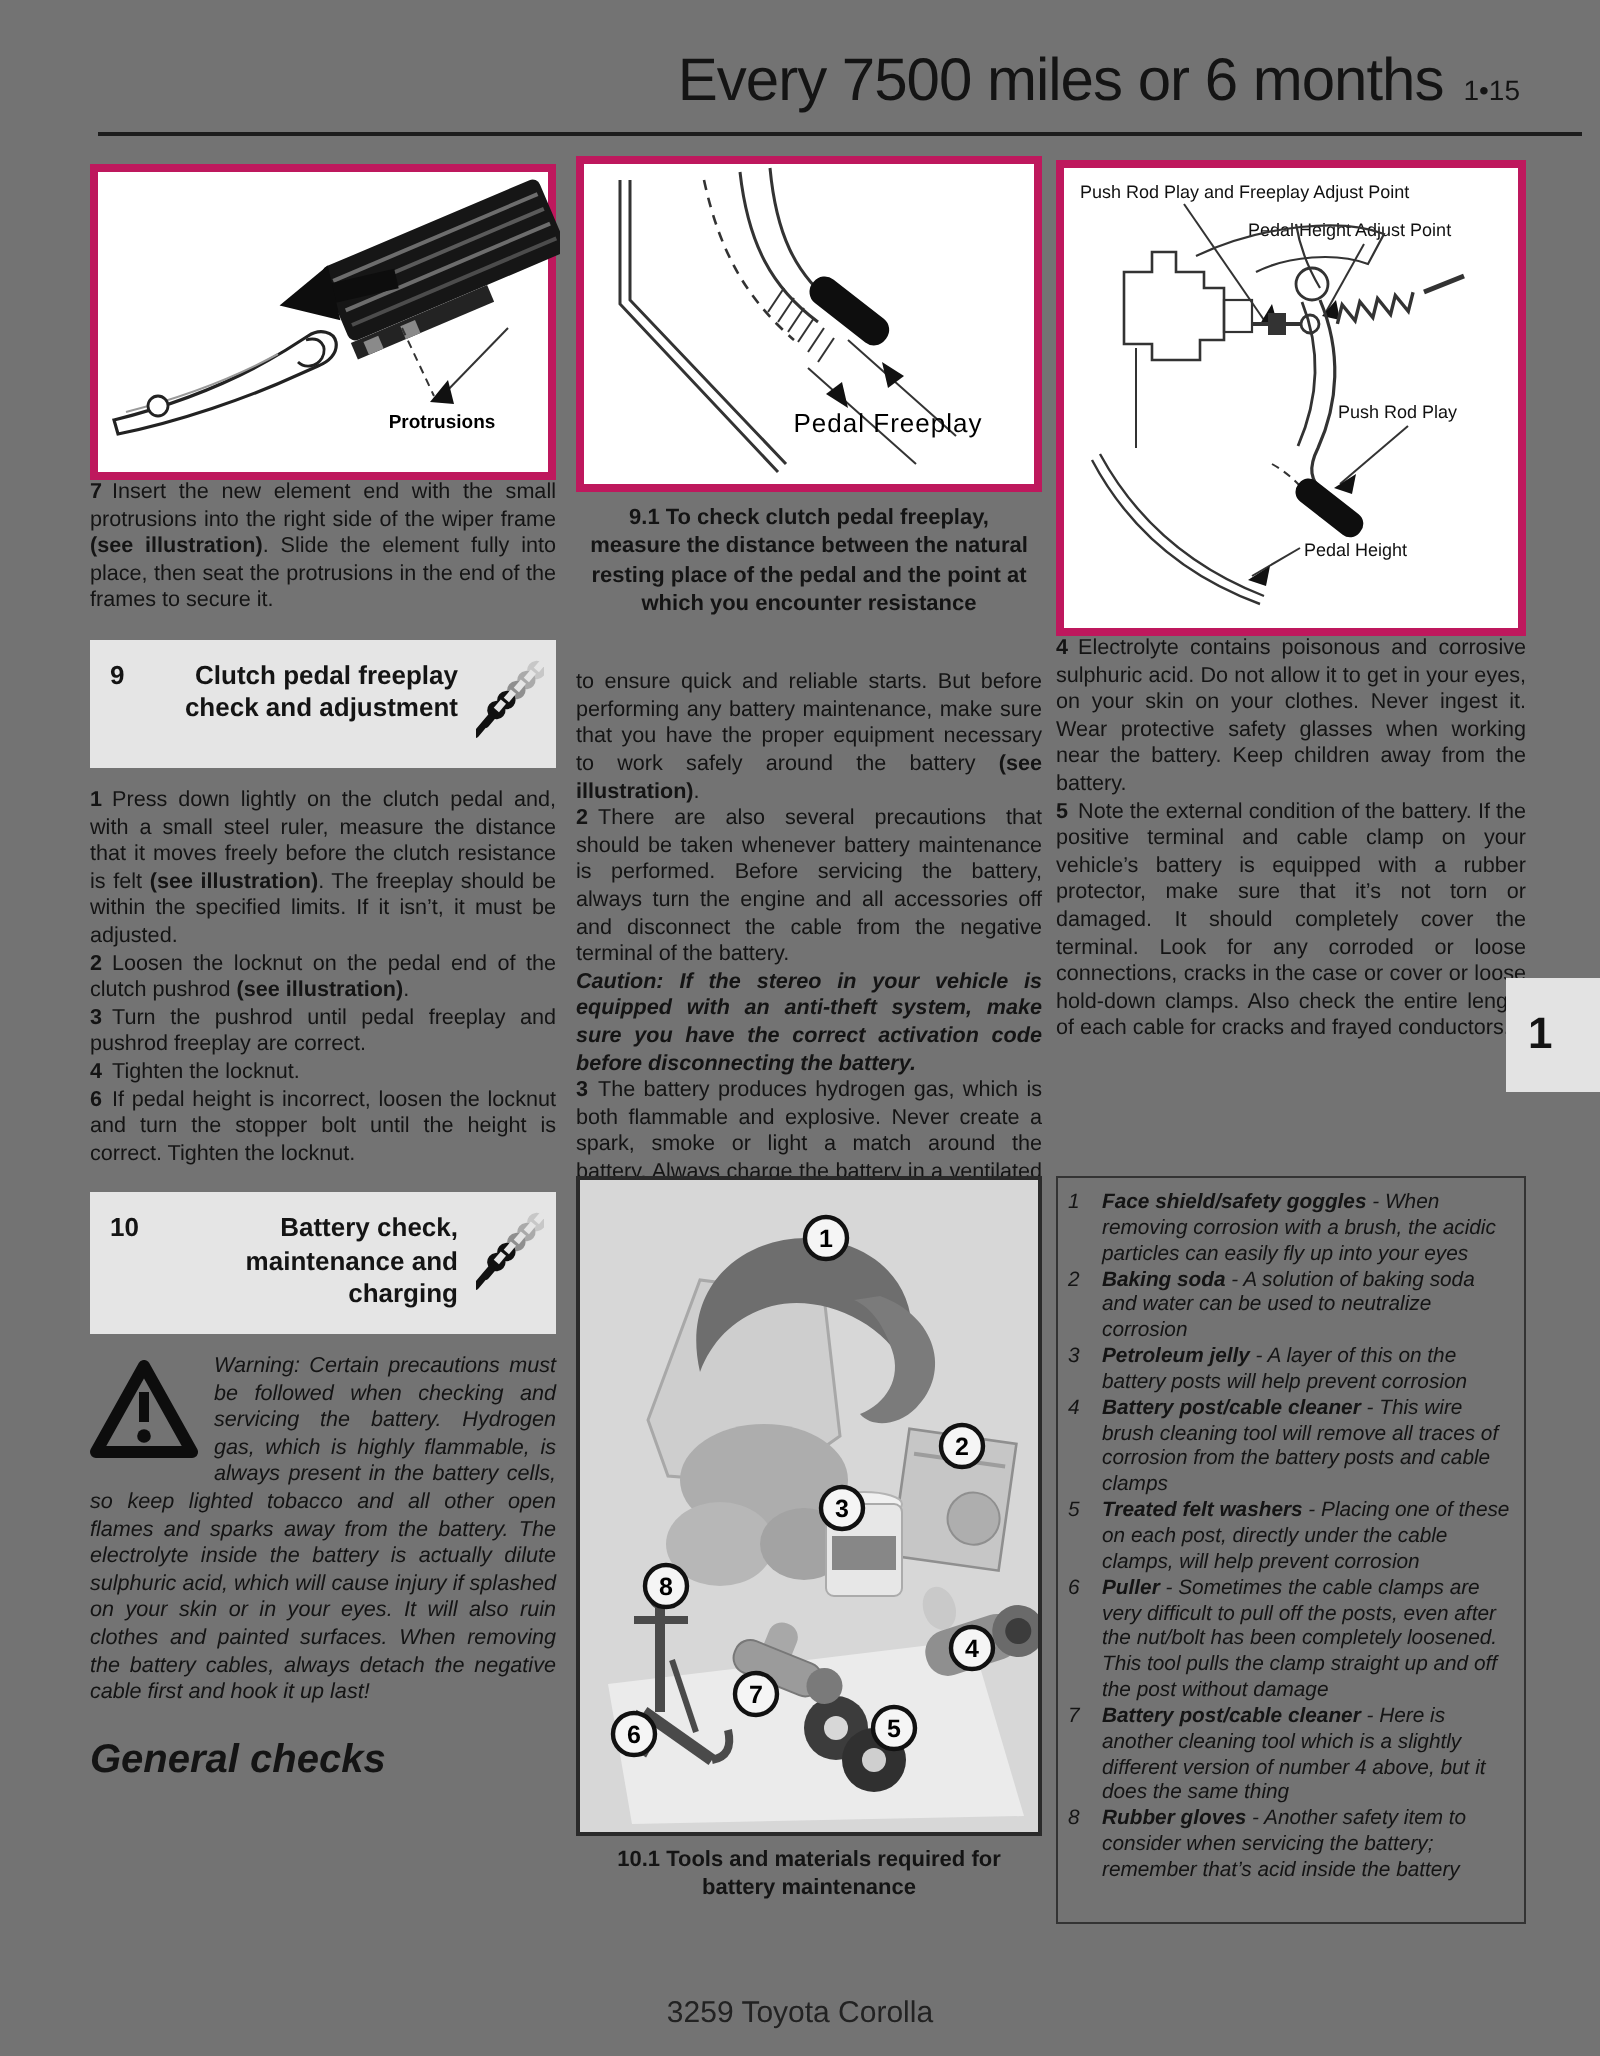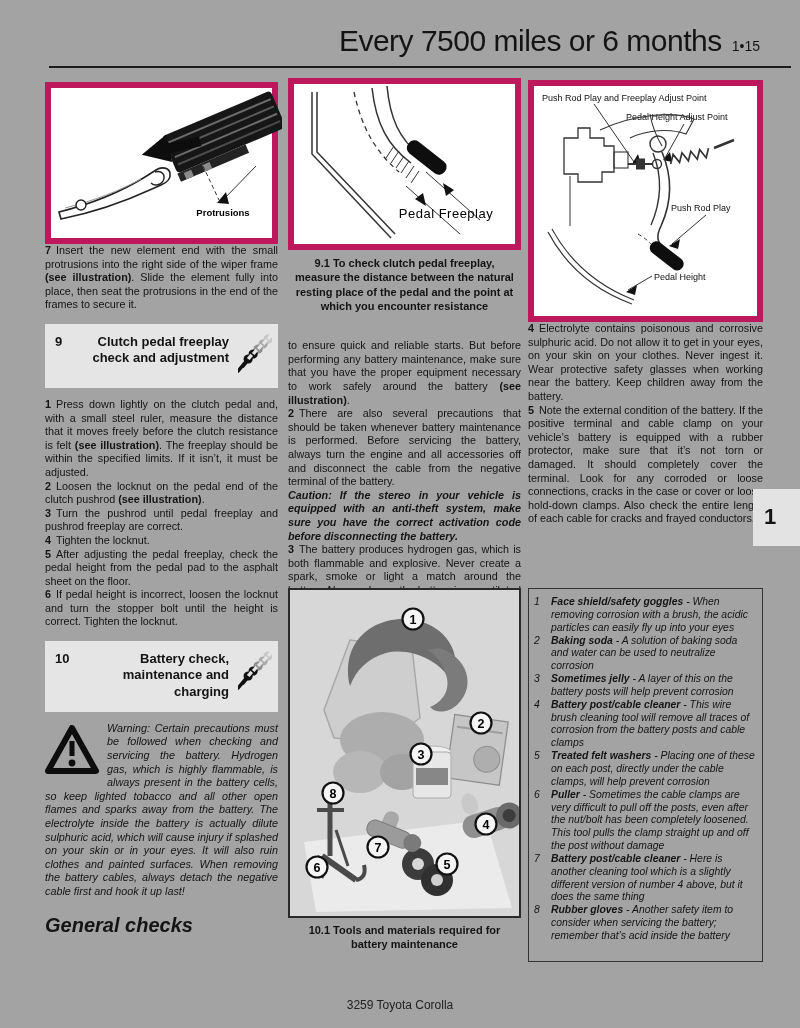--- a/index.html
+++ b/index.html
@@ -1,30 +1,30 @@
 <!DOCTYPE html>
 <html><head>
 <meta charset="utf-8">
 <style>
   html,body{margin:0;padding:0;background:#fff;}
-  .page{position:relative;width:800px;height:1028px;background:#a3a3a3;overflow:hidden;
+  .page{position:relative;width:800px;height:1028px;background:#737373;overflow:hidden;
         font-family:"Liberation Sans",sans-serif;color:#141414;}
   
   .hdr{position:absolute;top:24px;left:0;width:760px;text-align:right;white-space:nowrap;}
   .hdr .t{font-size:30px;font-weight:400;letter-spacing:-.5px;}
   .hdr .pn{font-size:14px;font-weight:400;margin-left:10px;}
   .hdr-rule{position:absolute;top:66px;left:49px;width:742px;height:2px;background:#1c1c1c;}
   
   .col{position:absolute;font-size:10.8px;line-height:1.26;text-align:justify;}
   .col p{margin:0;}
   .col-left{left:45px;top:82px;width:233px;}
   .col-mid{left:288px;top:78px;width:233px;}
   .col-right{left:528px;top:80px;width:235px;}
   .n{font-weight:bold;margin-right:5px;}
-  .figbox{border:6px solid #be185d;background:#fff;font-size:0;}
+  .figbox{border:4px solid #be185d;background:#fff;font-size:0;}
   .caption{font-weight:bold;text-align:center;font-size:11px;line-height:1.3;margin:6px 4px 12px;}
   .schead{background:#e5e5e5;display:flex;gap:9px;align-items:flex-start;
           padding:10px 6px 12px 10px;margin:12px 0 10px;}
   .schead .sn{font-weight:bold;font-size:13px;line-height:1.25;}
   .schead .st{font-weight:bold;font-size:13px;line-height:1.25;flex:1;text-align:right;}
   .schead svg{flex:none;margin-top:-2px;}
   .warnp{font-weight:normal;font-style:italic;margin-top:10px !important;}
   .warn-icon{float:left;width:54px;height:50px;margin:3px 8px 2px 0;}
   .ghead{font-weight:bold;font-style:italic;font-size:20px;margin:14px 0 5px !important;text-align:left;}
   .cautionp{font-weight:bold;font-style:italic;}
@@ -34,21 +34,21 @@
   
   .tools{position:absolute;left:528px;top:588px;width:235px;height:374px;box-sizing:border-box;
          border:1px solid #333;padding:7px 6px 6px 5px;font-style:italic;
          font-size:10.4px;line-height:1.235;}
   .tool{display:flex;gap:7px;text-align:left;}
   .tool .tn{flex:none;width:10px;}
   .tool .td{flex:1;}
   
   .tab{position:absolute;right:0;top:489px;width:47px;height:57px;background:#e3e3e3;
        font-weight:bold;font-size:22px;box-sizing:border-box;padding:15px 0 0 11px;}
-  .footer{position:absolute;top:998px;left:0;width:100%;text-align:center;font-size:12px;color:#222;}
+  .footer{position:absolute;top:998px;left:0;width:100%;text-align:center;font-size:15px;color:#222;}
   svg text{font-family:"Liberation Sans",sans-serif;}
 </style>
 </head>
 <body>
 
 <div class="page">
 
   <div class="hdr">
     <span class="t">Every 7500 miles or 6 months</span><span class="pn">1•15</span>
   </div>
@@ -113,21 +113,20 @@
             <rect x="4.3" y="0" width="3.4" height="5.5" fill="#e5e5e5"></rect>
             <rect x="4.3" y="8" width="3.4" height="15" rx="1.6"></rect>
           </g>
       </svg>
     </div>
 
     <p class="step"><b class="n">1</b><span>Press down lightly on the clutch pedal and, with a small steel ruler, measure the distance that it moves freely before the clutch resistance is felt </span><b>(see illustration)</b><span>. The freeplay should be within the specified limits. If it isn’t, it must be adjusted.</span></p>
     <p class="step"><b class="n">2</b><span>Loosen the locknut on the pedal end of the clutch pushrod </span><b>(see illustration)</b><span>.</span></p>
     <p class="step"><b class="n">3</b><span>Turn the pushrod until pedal freeplay and pushrod freeplay are correct.</span></p>
     <p class="step"><b class="n">4</b><span>Tighten the locknut.</span></p>
-    <p class="step"><b class="n">5</b><span>After adjusting the pedal freeplay, check the pedal height from the pedal pad to the asphalt sheet on the floor.</span></p>
     <p class="step"><b class="n">6</b><span>If pedal height is incorrect, loosen the locknut and turn the stopper bolt until the height is correct. Tighten the locknut.</span></p>
 
     <div class="schead">
       <span class="sn">10</span>
       <span class="st">Battery check, maintenance and charging</span>
       <svg width="34" height="44" viewBox="0 0 34 44">
         <g transform="translate(20,0) rotate(40 6 12)" fill="#c7c7c7">
             <circle cx="6" cy="5.5" r="4.6"></circle>
             <rect x="4.3" y="0" width="3.4" height="5.5" fill="#e5e5e5"></rect>
             <rect x="4.3" y="8" width="3.4" height="15" rx="1.6"></rect>
@@ -320,21 +319,21 @@
     <div class="tool">
         <span class="tn">1</span>
         <span class="td"><b>Face shield/safety goggles</b><span> - When removing corrosion with a brush, the acidic particles can easily fly up into your eyes</span></span>
       </div>
     <div class="tool">
         <span class="tn">2</span>
         <span class="td"><b>Baking soda</b><span> - A solution of baking soda and water can be used to neutralize corrosion</span></span>
       </div>
     <div class="tool">
         <span class="tn">3</span>
-        <span class="td"><b>Sometimes jelly</b><span> - A layer of this on the battery posts will help prevent corrosion</span></span>
+        <span class="td"><b>Petroleum jelly</b><span> - A layer of this on the battery posts will help prevent corrosion</span></span>
       </div>
     <div class="tool">
         <span class="tn">4</span>
         <span class="td"><b>Battery post/cable cleaner</b><span> - This wire brush cleaning tool will remove all traces of corrosion from the battery posts and cable clamps</span></span>
       </div>
     <div class="tool">
         <span class="tn">5</span>
         <span class="td"><b>Treated felt washers</b><span> - Placing one of these on each post, directly under the cable clamps, will help prevent corrosion</span></span>
       </div>
     <div class="tool">

